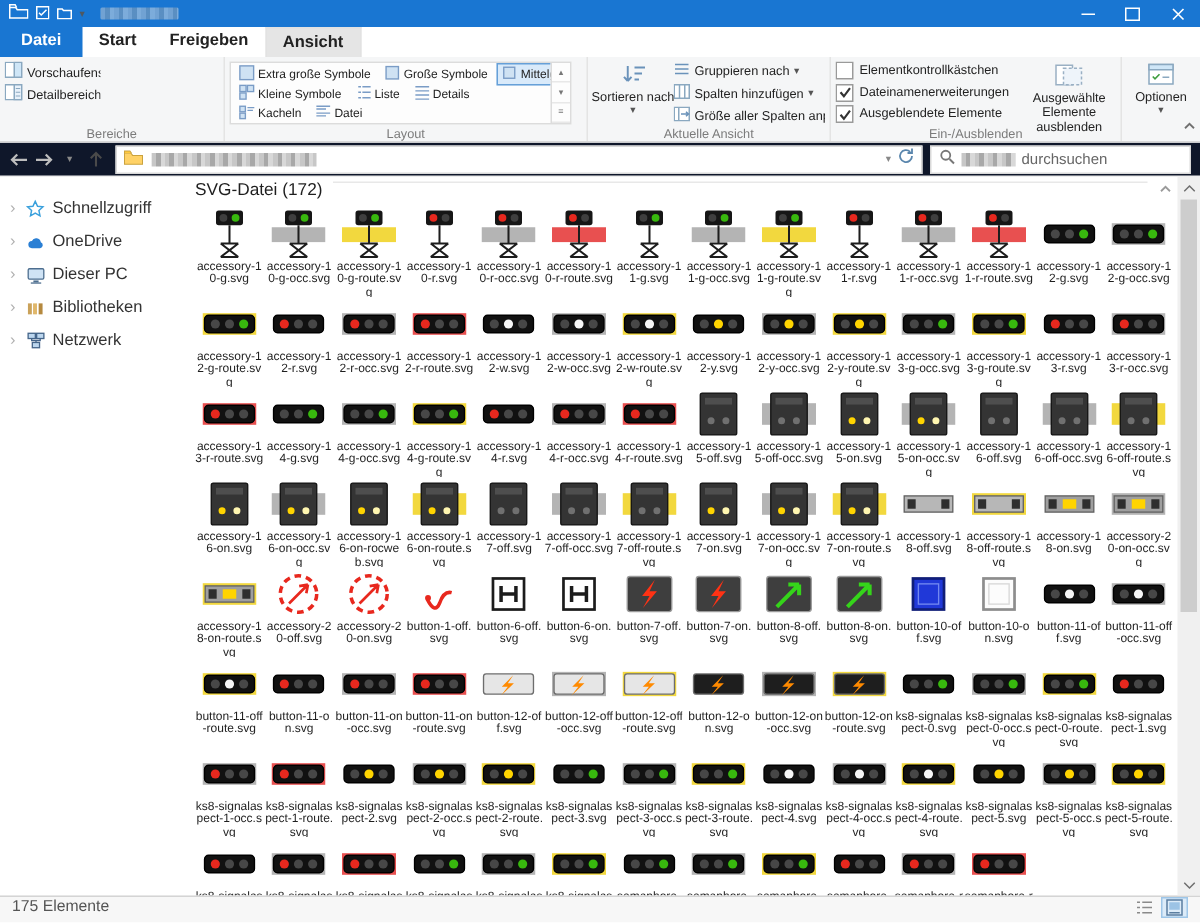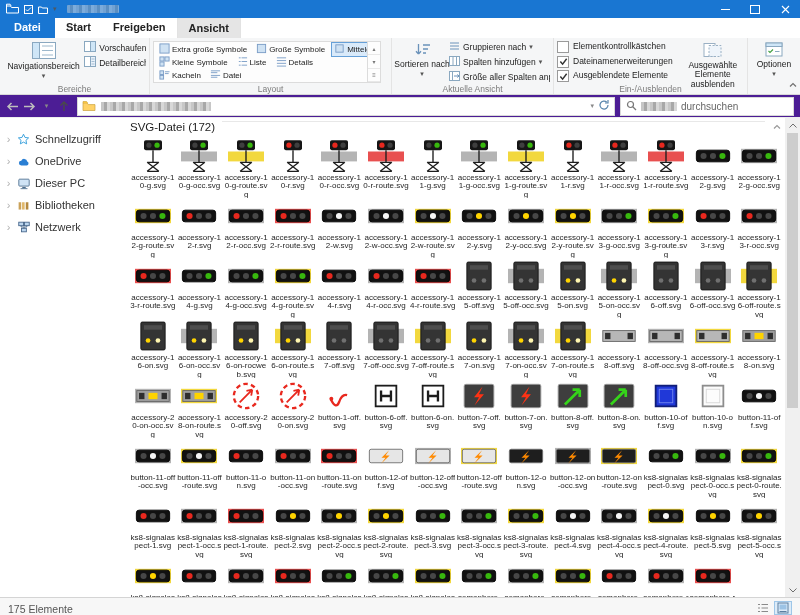--- a/index.html
+++ b/index.html
@@ -36,21 +36,21 @@
   .gal-rows{flex:1;overflow:hidden;padding:1px 2px;}
   .gal-row{display:flex;gap:3px;height:13px;align-items:center;}
   .gitem{display:flex;align-items:center;gap:2px;font-size:8px;color:#222;white-space:nowrap;padding:0 2px;border:1px solid transparent;}
   .gitem.sel{background:#d9eafa;border:1px solid #66a0d8;}
   .gal-scroll{width:12px;border-left:1px solid #dcdcdc;display:flex;flex-direction:column;}
   .gal-scroll div{flex:1;display:flex;align-items:center;justify-content:center;font-size:6px;color:#777;border-bottom:1px solid #e8e8e8;}
   .cbrow{display:flex;align-items:flex-start;gap:4px;font-size:8.5px;color:#222;height:13px;white-space:nowrap;overflow:hidden;}
   .cbbox{width:10px;height:10px;border:1px solid #9a9a9a;background:#fff;display:flex;align-items:center;justify-content:center;flex:0 0 auto;}
   .ribbon-collapse{position:absolute;right:2px;bottom:1px;}
   
-  .navbar{height:22px;display:flex;align-items:center;background:#4c1d95;border-bottom:1px solid #eeeeee;
+  .navbar{height:22px;display:flex;align-items:center;background:#0f172a;border-bottom:1px solid #eeeeee;
     padding:0 4px;flex:0 0 auto;}
   .navbtn{width:17px;height:18px;display:flex;align-items:center;justify-content:center;}
   .addr{flex:1;height:17px;border:1px solid #d9d9d9;background:#fff;display:flex;align-items:center;
     padding:0 4px;margin:0 5px;gap:5px;}
   .addr-blur{width:110px;height:9px;background:repeating-linear-gradient(90deg,#c7c7c7 0 3px,#a8a8a8 3px 6px,#d8d8d8 6px 9px);}
   .addr-right{margin-left:auto;display:flex;align-items:center;gap:4px;}
   .search{width:162px;height:17px;border:1px solid #d9d9d9;background:#fff;display:flex;align-items:center;
     gap:4px;padding:0 5px;margin-right:2px;}
   .search-blur{width:36px;height:9px;background:repeating-linear-gradient(90deg,#c7c7c7 0 3px,#a8a8a8 3px 6px,#d8d8d8 6px 9px);}
   .hint{font-size:10px;color:#666;white-space:nowrap;overflow:hidden;}
@@ -67,21 +67,21 @@
   .tile{display:flex;flex-direction:column;align-items:center;overflow:hidden;}
   .ticon{height:36px;flex:0 0 auto;}
   .ticon svg{display:block;}
   .tlabel{font-size:8px;line-height:8.3px;text-align:center;word-break:break-all;color:#1f1f1f;
     max-height:25px;overflow:hidden;width:100%;}
   .vscroll{position:absolute;top:0;right:0;width:15px;height:100%;background:#f0f0f0;}
   .sarr{height:14px;display:flex;align-items:center;justify-content:center;}
   .sarr.down{position:absolute;bottom:0;left:0;right:0;}
   .vthumb{position:absolute;top:15px;left:2px;right:2px;height:275px;background:#cdcdcd;}
   
-  .statusbar{height:17px;border-top:1px solid #d4d4d4;background:#f7f7f7;display:flex;align-items:flex-end;
+  .statusbar{height:17px;border-top:1px solid #d4d4d4;background:#f7f7f7;display:flex;align-items:flex-start;
     font-size:10.5px;color:#555;padding:0 8px;flex:0 0 auto;}
   .viewtoggles{margin-left:auto;display:flex;gap:2px;}
   .vtbtn{width:18px;height:14px;display:flex;align-items:center;justify-content:center;}
   .vtbtn.active{background:#dcebf8;border:1px solid #9ec6e8;box-sizing:border-box;}
 </style>
 </head>
 <body>
 
 <div class="win">
 
@@ -126,31 +126,20 @@
     <div class="tab tab-file">Datei</div>
     <div class="tab">Start</div>
     <div class="tab">Freigeben</div>
     <div class="tab tab-active">Ansicht</div>
   </div>
 
   <div class="ribbon">
 
     <div class="rg" style="width:150px">
       <div class="rg-body">
-        <div class="bigbtn" style="width:80px">
-          <span>
-            <svg width="24" height="17" viewBox="0 0 24 17">
-                <rect x="0.5" y="0.5" width="23" height="16" fill="#fff" stroke="#8aa8c0"></rect>
-                <rect x="0.5" y="0.5" width="7" height="16" fill="#cfe6f7" stroke="#8aa8c0"></rect>
-                <path d="M10 4h11M10 8.5h11M10 13h11" stroke="#9db8cc"></path>
-              </svg>
-          </span>
-          <span>Navigationsbereich</span>
-          <span class="dd">▾</span>
-        </div>
         <div class="smallcol" style="width:64px">
           <div class="smallbtn">
             <span><svg width="12" height="11" viewBox="0 0 12 11">
                   <rect x="0.5" y="0.5" width="11" height="10" fill="#fff" stroke="#8aa8c0"></rect>
                   <rect x="6.5" y="0.5" width="5" height="10" fill="#cfe6f7" stroke="#8aa8c0"></rect>
                 </svg></span>
             <span>Vorschaufenster</span>
           </div>
           <div class="smallbtn">
             <span><svg width="12" height="11" viewBox="0 0 12 11">
@@ -1067,31 +1056,20 @@
                 <rect x="2" y="14" width="36" height="12" fill="#b7b7b7" stroke="#636363"></rect>
                 <rect x="4.5" y="16.5" width="6" height="7" fill="#2e2e2e"></rect>
                 <rect x="29.5" y="16.5" width="6" height="7" fill="#2e2e2e"></rect>
               </svg>
             </div>
             <div class="tlabel">accessory-18-off.svg</div>
           </div>
           <div class="tile">
             <div class="ticon">
               <svg viewBox="0 0 40 40" width="36" height="36">
-                <rect x="0" y="12" width="40" height="16" fill="#b4b4b4"></rect>
-                <rect x="2" y="14" width="36" height="12" fill="#b7b7b7" stroke="#636363"></rect>
-                <rect x="4.5" y="16.5" width="6" height="7" fill="#2e2e2e"></rect>
-                <rect x="29.5" y="16.5" width="6" height="7" fill="#2e2e2e"></rect>
-              </svg>
-            </div>
-            <div class="tlabel">accessory-18-off-occ.svg</div>
-          </div>
-          <div class="tile">
-            <div class="ticon">
-              <svg viewBox="0 0 40 40" width="36" height="36">
                 <rect x="0" y="12" width="40" height="16" fill="#f2d83e"></rect>
                 <rect x="2" y="14" width="36" height="12" fill="#b7b7b7" stroke="#636363"></rect>
                 <rect x="4.5" y="16.5" width="6" height="7" fill="#2e2e2e"></rect>
                 <rect x="29.5" y="16.5" width="6" height="7" fill="#2e2e2e"></rect>
               </svg>
             </div>
             <div class="tlabel">accessory-18-off-route.svg</div>
           </div>
           <div class="tile">
             <div class="ticon">

